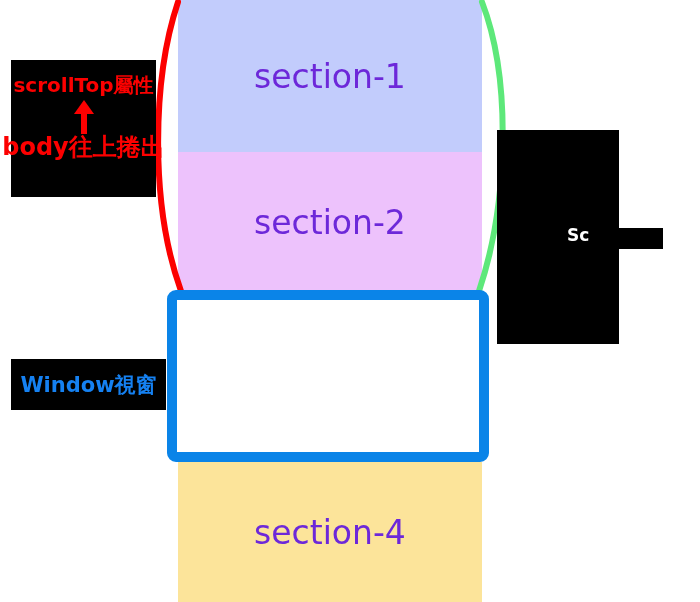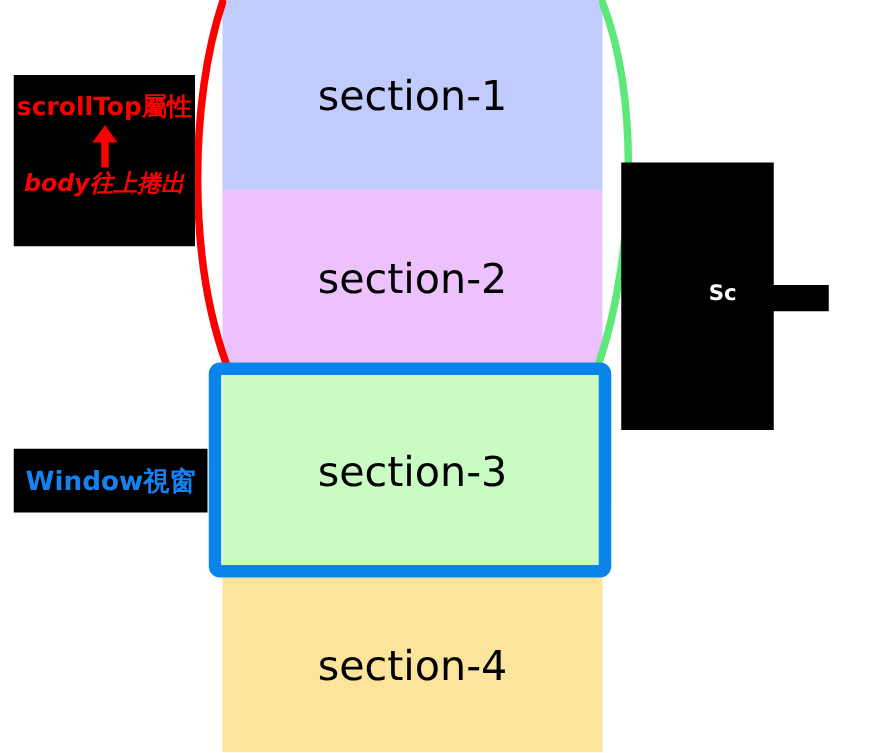--- a/index.html
+++ b/index.html
@@ -30,21 +30,21 @@
     position: absolute;
     left: 0;
     width: 304px;
     display: flex;
     align-items: center;
     justify-content: center;
     box-sizing: border-box;
   }
   .section-label {
     font-size: 33px;
-    color: #000000;
+    color: #6d28d9;
     font-family: "DejaVu Sans", "Liberation Sans", sans-serif;
     letter-spacing: 0px;
     white-space: nowrap;
     text-align: right;
   }
   #section-1 { top: 0px;   height: 152px; }
   #section-2 { top: 152px; height: 140px; }
   #section-3 { top: 292px; height: 170px; }
   #section-4 { top: 462px; height: 140px; }
 
@@ -94,23 +94,22 @@
   .callout-line-red {
     color: #fc0000;
     font-weight: bold;
     font-size: 20px;
     line-height: 24px;
     white-space: nowrap;
     text-align: center;
     font-family: "DejaVu Sans", "Liberation Sans", sans-serif;
   }
   .callout-line-red.small {
-    font-size: 19px;
+    font-size: 24px;
     line-height: 23px;
-    font-style: italic;
   }
   #scrolltop-arrow {
     width: 28px;
     height: 36px;
     margin: 2px 0 1px 0;
   }
 
   #callout-window {
     left: 11px;
     top: 359px;
@@ -166,23 +165,20 @@
   <div id="sections-column">
 
     <div class="section-block" id="section-1" style="background: rgb(194, 204, 252);">
       <span class="section-label">section-1</span>
     </div>
 
     <div class="section-block" id="section-2" style="background: rgb(237, 194, 252);">
       <span class="section-label">section-2</span>
     </div>
 
-    <div class="section-block" id="section-3" style="background: rgb(201, 252, 194);">
-      <span class="section-label">section-3</span>
-    </div>
 
     <div class="section-block" id="section-4" style="background: rgb(252, 228, 154);">
       <span class="section-label">section-4</span>
     </div>
   </div>
 
   <svg class="arc-svg" viewBox="0 0 700 602">
     <path id="arc-left" d="M 178 2 C 152 80, 150 205, 181 291" fill="none" stroke="#fc0000" stroke-width="6" stroke-linecap="round"></path>
     <path id="arc-right" d="M 482 2 C 512 80, 508 205, 479 291" fill="none" stroke="#5de87a" stroke-width="6" stroke-linecap="round"></path>
   </svg>

